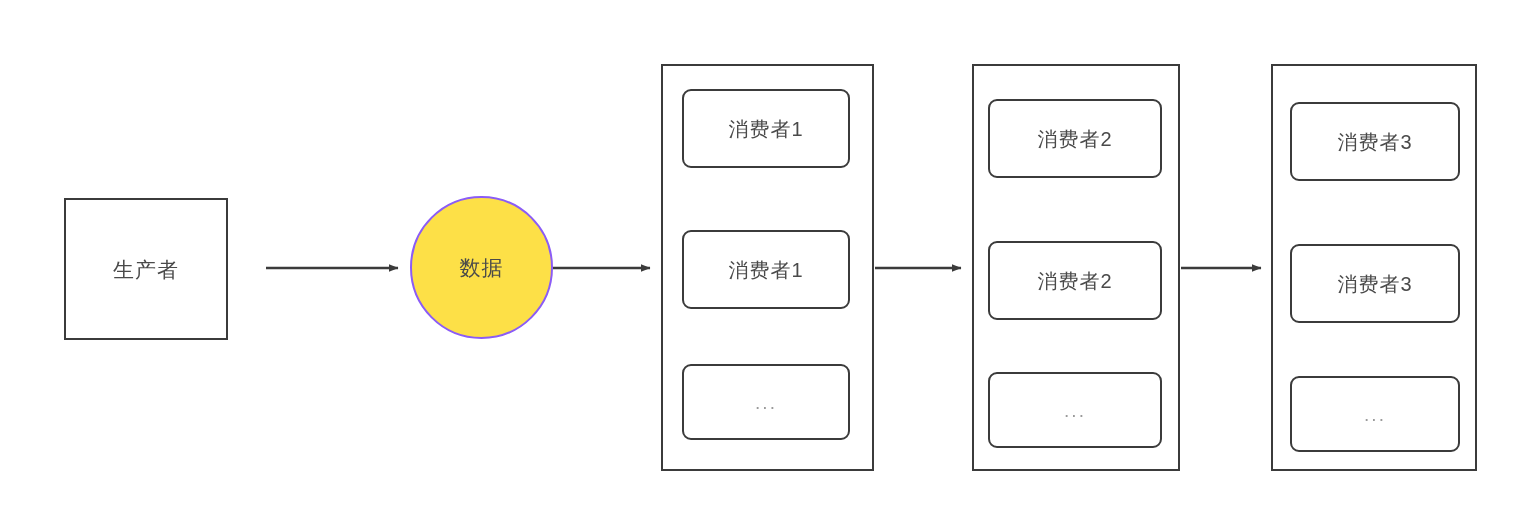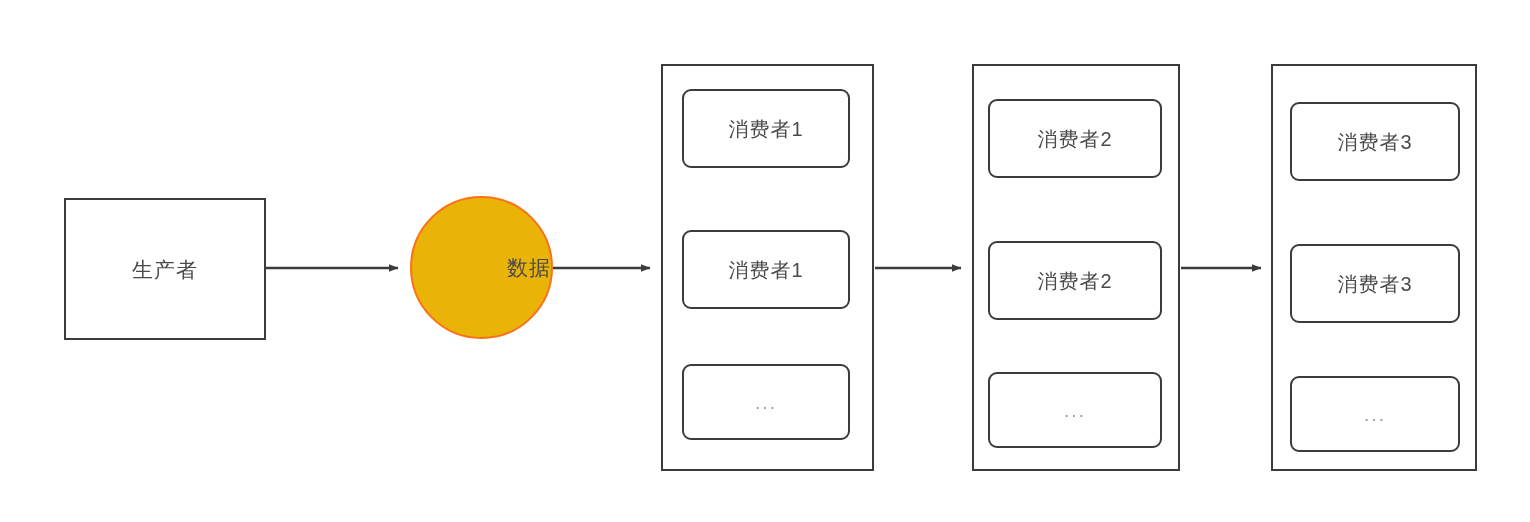--- a/index.html
+++ b/index.html
@@ -40,26 +40,26 @@
     font-size: 21px;
     color: #4a4a4a;
     letter-spacing: 1px;
     line-height: 1;
   }
 
   
   .node-circle {
     position: absolute;
     box-sizing: border-box;
-    background: #eab308;
-    border: 2px solid #f97316;
+    background: #fde047;
+    border: 2px solid #8b5cf6;
     border-radius: 50%;
     display: flex;
     align-items: center;
-    justify-content: flex-end;
+    justify-content: center;
   }
   .node-circle .label {
     font-size: 21px;
     color: #4a4a4a;
     letter-spacing: 1px;
     line-height: 1;
   }
 
   
   .group-box {
@@ -102,21 +102,21 @@
       <marker id="arrowhead" markerWidth="10" markerHeight="8" refX="9.5" refY="4" orient="auto" markerUnits="userSpaceOnUse">
         <path d="M0,0 L10,4 L0,8 z" fill="#3b3b3b"></path>
       </marker>
     </defs>
     <line x1="266" y1="268" x2="398" y2="268" stroke="#3b3b3b" stroke-width="2.5" marker-end="url(#arrowhead)"></line>
     <line x1="553" y1="268" x2="650" y2="268" stroke="#3b3b3b" stroke-width="2.5" marker-end="url(#arrowhead)"></line>
     <line x1="875" y1="268" x2="961" y2="268" stroke="#3b3b3b" stroke-width="2.5" marker-end="url(#arrowhead)"></line>
     <line x1="1181" y1="268" x2="1261" y2="268" stroke="#3b3b3b" stroke-width="2.5" marker-end="url(#arrowhead)"></line>
   </svg>
 
-  <div class="node-rect" style="left:64px; top:198px; width:202px; height:142px;">
+  <div class="node-rect" style="left:64px; top:198px; width:164px; height:142px;">
     <span class="label">生产者</span>
   </div>
 
   <div class="node-circle" style="left:410px; top:196px; width:143px; height:143px;">
     <span class="label">数据</span>
   </div>
 
   <div class="group-box" style="left:661px; top:64px; width:213px; height:407px;"></div>
   <div class="item-box" style="left:682px; top:89px; width:168px; height:79px;">
     <span class="label">消费者1</span>

